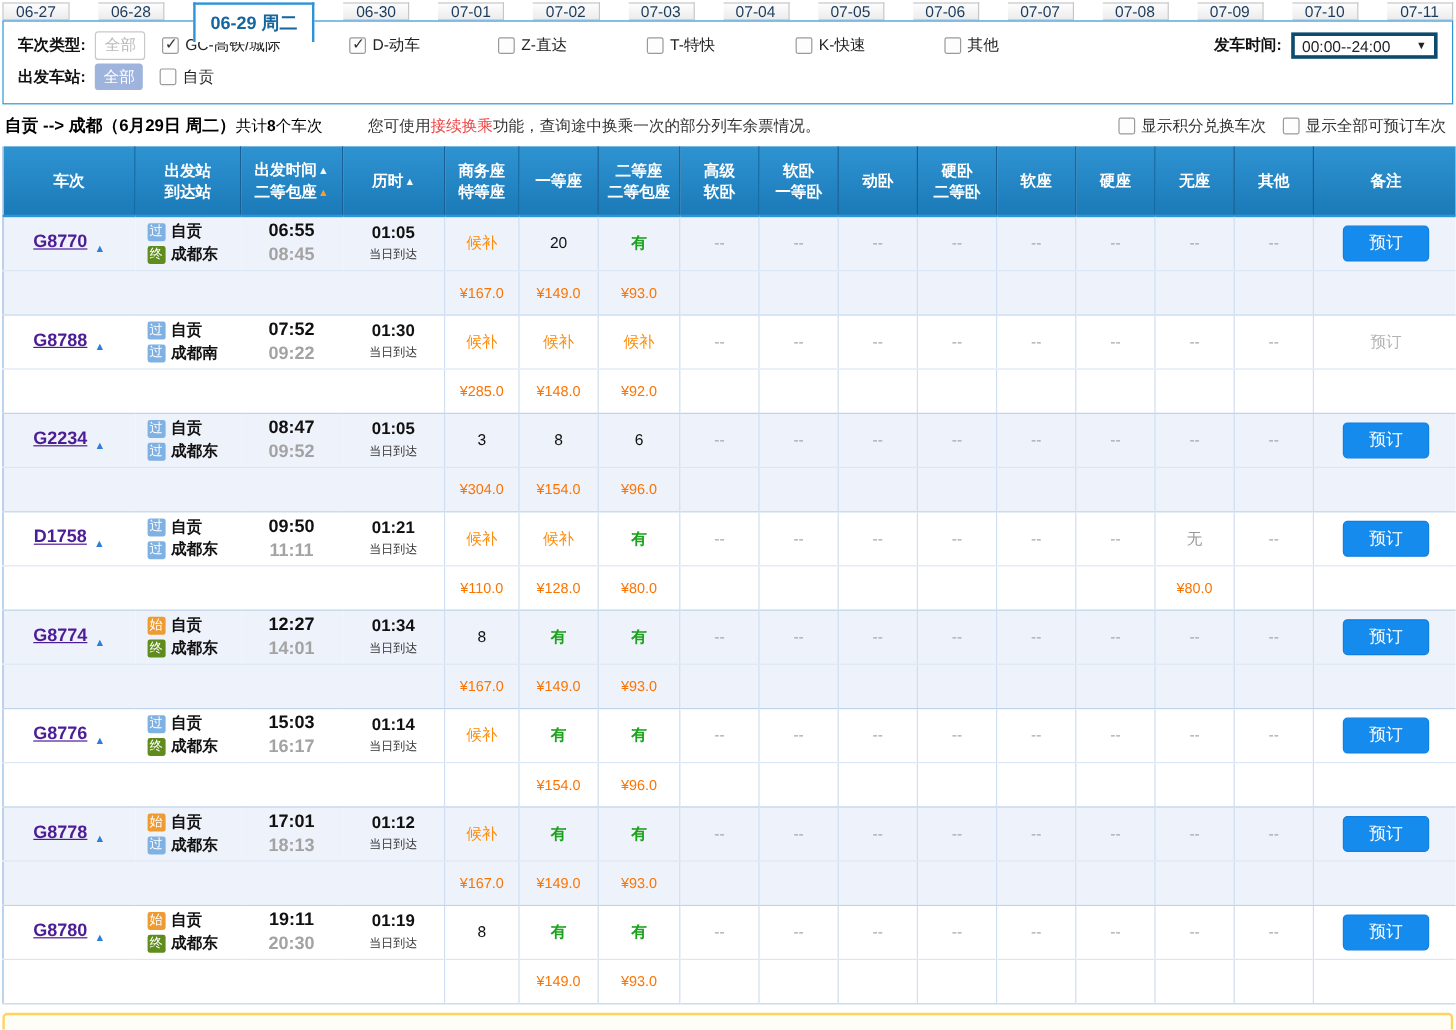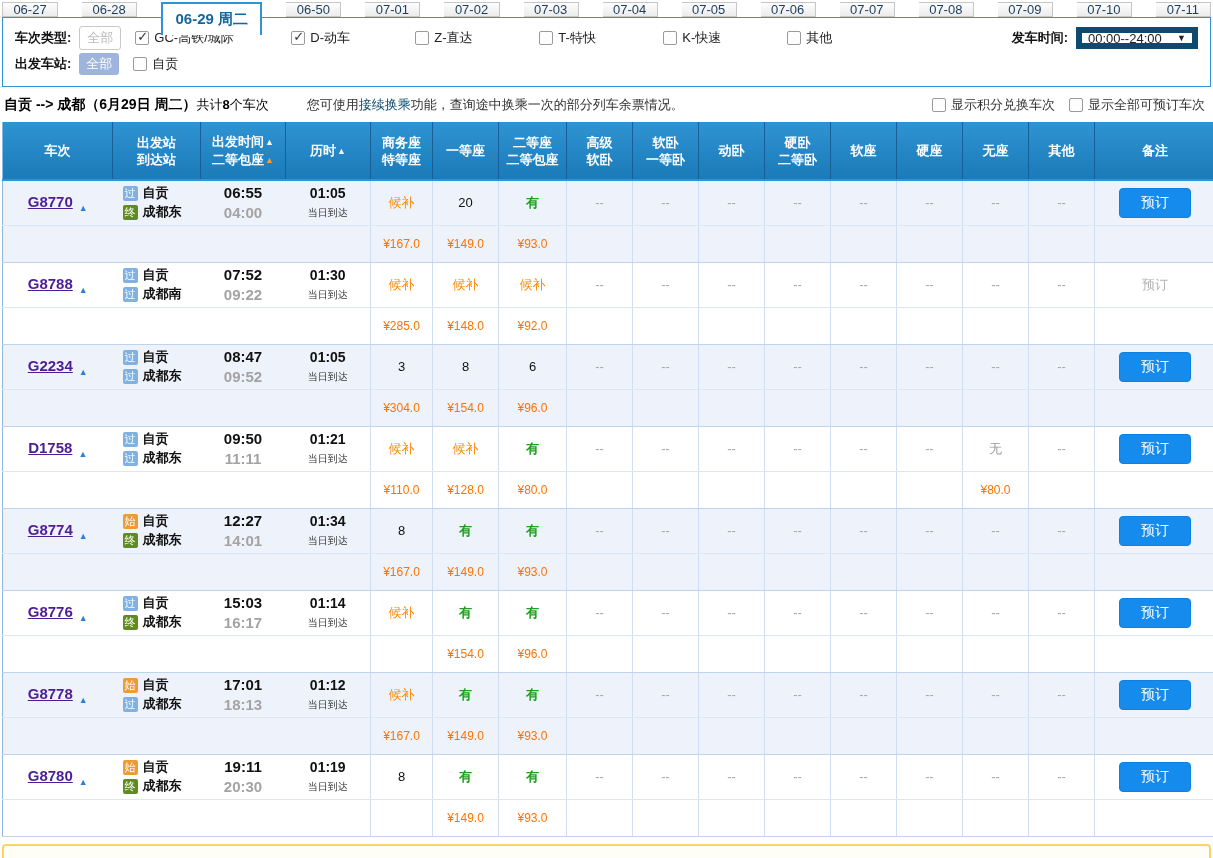--- a/index.html
+++ b/index.html
@@ -21,31 +21,31 @@
   .filter-label { font-weight:bold; color:#111; margin-right:8px; }
   .all-btn { border:1px solid #c9c9c9; border-radius:3px; color:#b9b9b9; background:#fff; padding:2px 7px; margin-right:14px; }
   .all-badge { border-radius:3px; color:#fff; background:#9fb4dd; padding:2px 7px; margin-right:14px; }
   .cb-item { display:flex; align-items:center; margin-right:6px; }
   .cb { display:inline-block; width:14px; height:14px; border:1px solid #9a9a9a; border-radius:2px; background:#fdfdfd;
     margin-right:5px; position:relative; cursor:pointer; }
   .cb.checked::after { content:"✓"; position:absolute; left:1px; top:-3px; font-size:13px; font-weight:bold; color:#333; }
   .type-item { width:118px; }
   .type-item.wide { width:150px; }
   .depart-time { margin-left:auto; display:flex; align-items:center; }
-  .select-box { border:6px solid #0c4a6e; background:#fff; width:122px; height:22px; display:flex; align-items:center;
+  .select-box { border:3px solid #0c4a6e; background:#fff; width:122px; height:22px; display:flex; align-items:center;
     justify-content:space-between; padding:0 6px; cursor:pointer; }
   .select-box .caret { font-size:9px; color:#222; }
 
   
   .summary-bar { display:flex; align-items:center; padding:9px 4px 8px 4px; }
   .route-title { font-weight:bold; color:#000; font-size:14px; }
   .count-part { font-size:13px; color:#000; }
   .count-num { font-weight:bold; }
   .tip { margin-left:38px; color:#333; }
-  .link { color:#0c4a6e; cursor:pointer; }
+  .link { color:#ef4444; cursor:pointer; }
   .summary-toggles { margin-left:auto; display:flex; align-items:center; color:#333; }
   .summary-toggles .cb-item { margin-right:4px; margin-left:10px; }
 
   
   table { border-collapse:collapse; table-layout:fixed; width:1209px; margin:0 2px; }
   thead th { height:58px; background:linear-gradient(#2f93d2,#1b7ab8); color:#fff; font-size:13px; font-weight:bold;
     border-right:1px solid #175f94; border-bottom:2px solid #2e94d6; vertical-align:middle; padding:0; }
   thead th:last-child { border-right:none; }
   thead .hline { line-height:17px; text-align:center; }
   .sort-arrow { font-size:9px; margin-left:1px; vertical-align:1px; }
@@ -95,21 +95,21 @@
 </style>
 </head>
 <body>
 
 <div class="page">
 
   <div class="tabs">
       <div class="tab">06-27</div>
       <div class="tab">06-28</div>
       <div class="tab active">06-29 周二</div>
-      <div class="tab">06-50</div>
+      <div class="tab">06-30</div>
       <div class="tab">07-01</div>
       <div class="tab">07-02</div>
       <div class="tab">07-03</div>
       <div class="tab">07-04</div>
       <div class="tab">07-05</div>
       <div class="tab">07-06</div>
       <div class="tab">07-07</div>
       <div class="tab">07-08</div>
       <div class="tab">07-09</div>
       <div class="tab">07-10</div>
@@ -272,21 +272,21 @@
               <span class="st-badge badge-pass">过</span>
               <span class="st-name">自贡</span>
             </div>
             <div class="st-line">
               <span class="st-badge badge-end">终</span>
               <span class="st-name">成都东</span>
             </div>
           </td>
           <td>
             <div class="dep-time">06:55</div>
-            <div class="arr-time">04:00</div>
+            <div class="arr-time">08:45</div>
           </td>
           <td>
             <div class="duration">01:05</div>
             <div class="arr-day">当日到达</div>
           </td>
           <td class="seat seat-waitlist">候补</td>
           <td class="seat seat-num">20</td>
           <td class="seat seat-avail">有</td>
           <td class="seat seat-none">--</td>
           <td class="seat seat-none">--</td>

